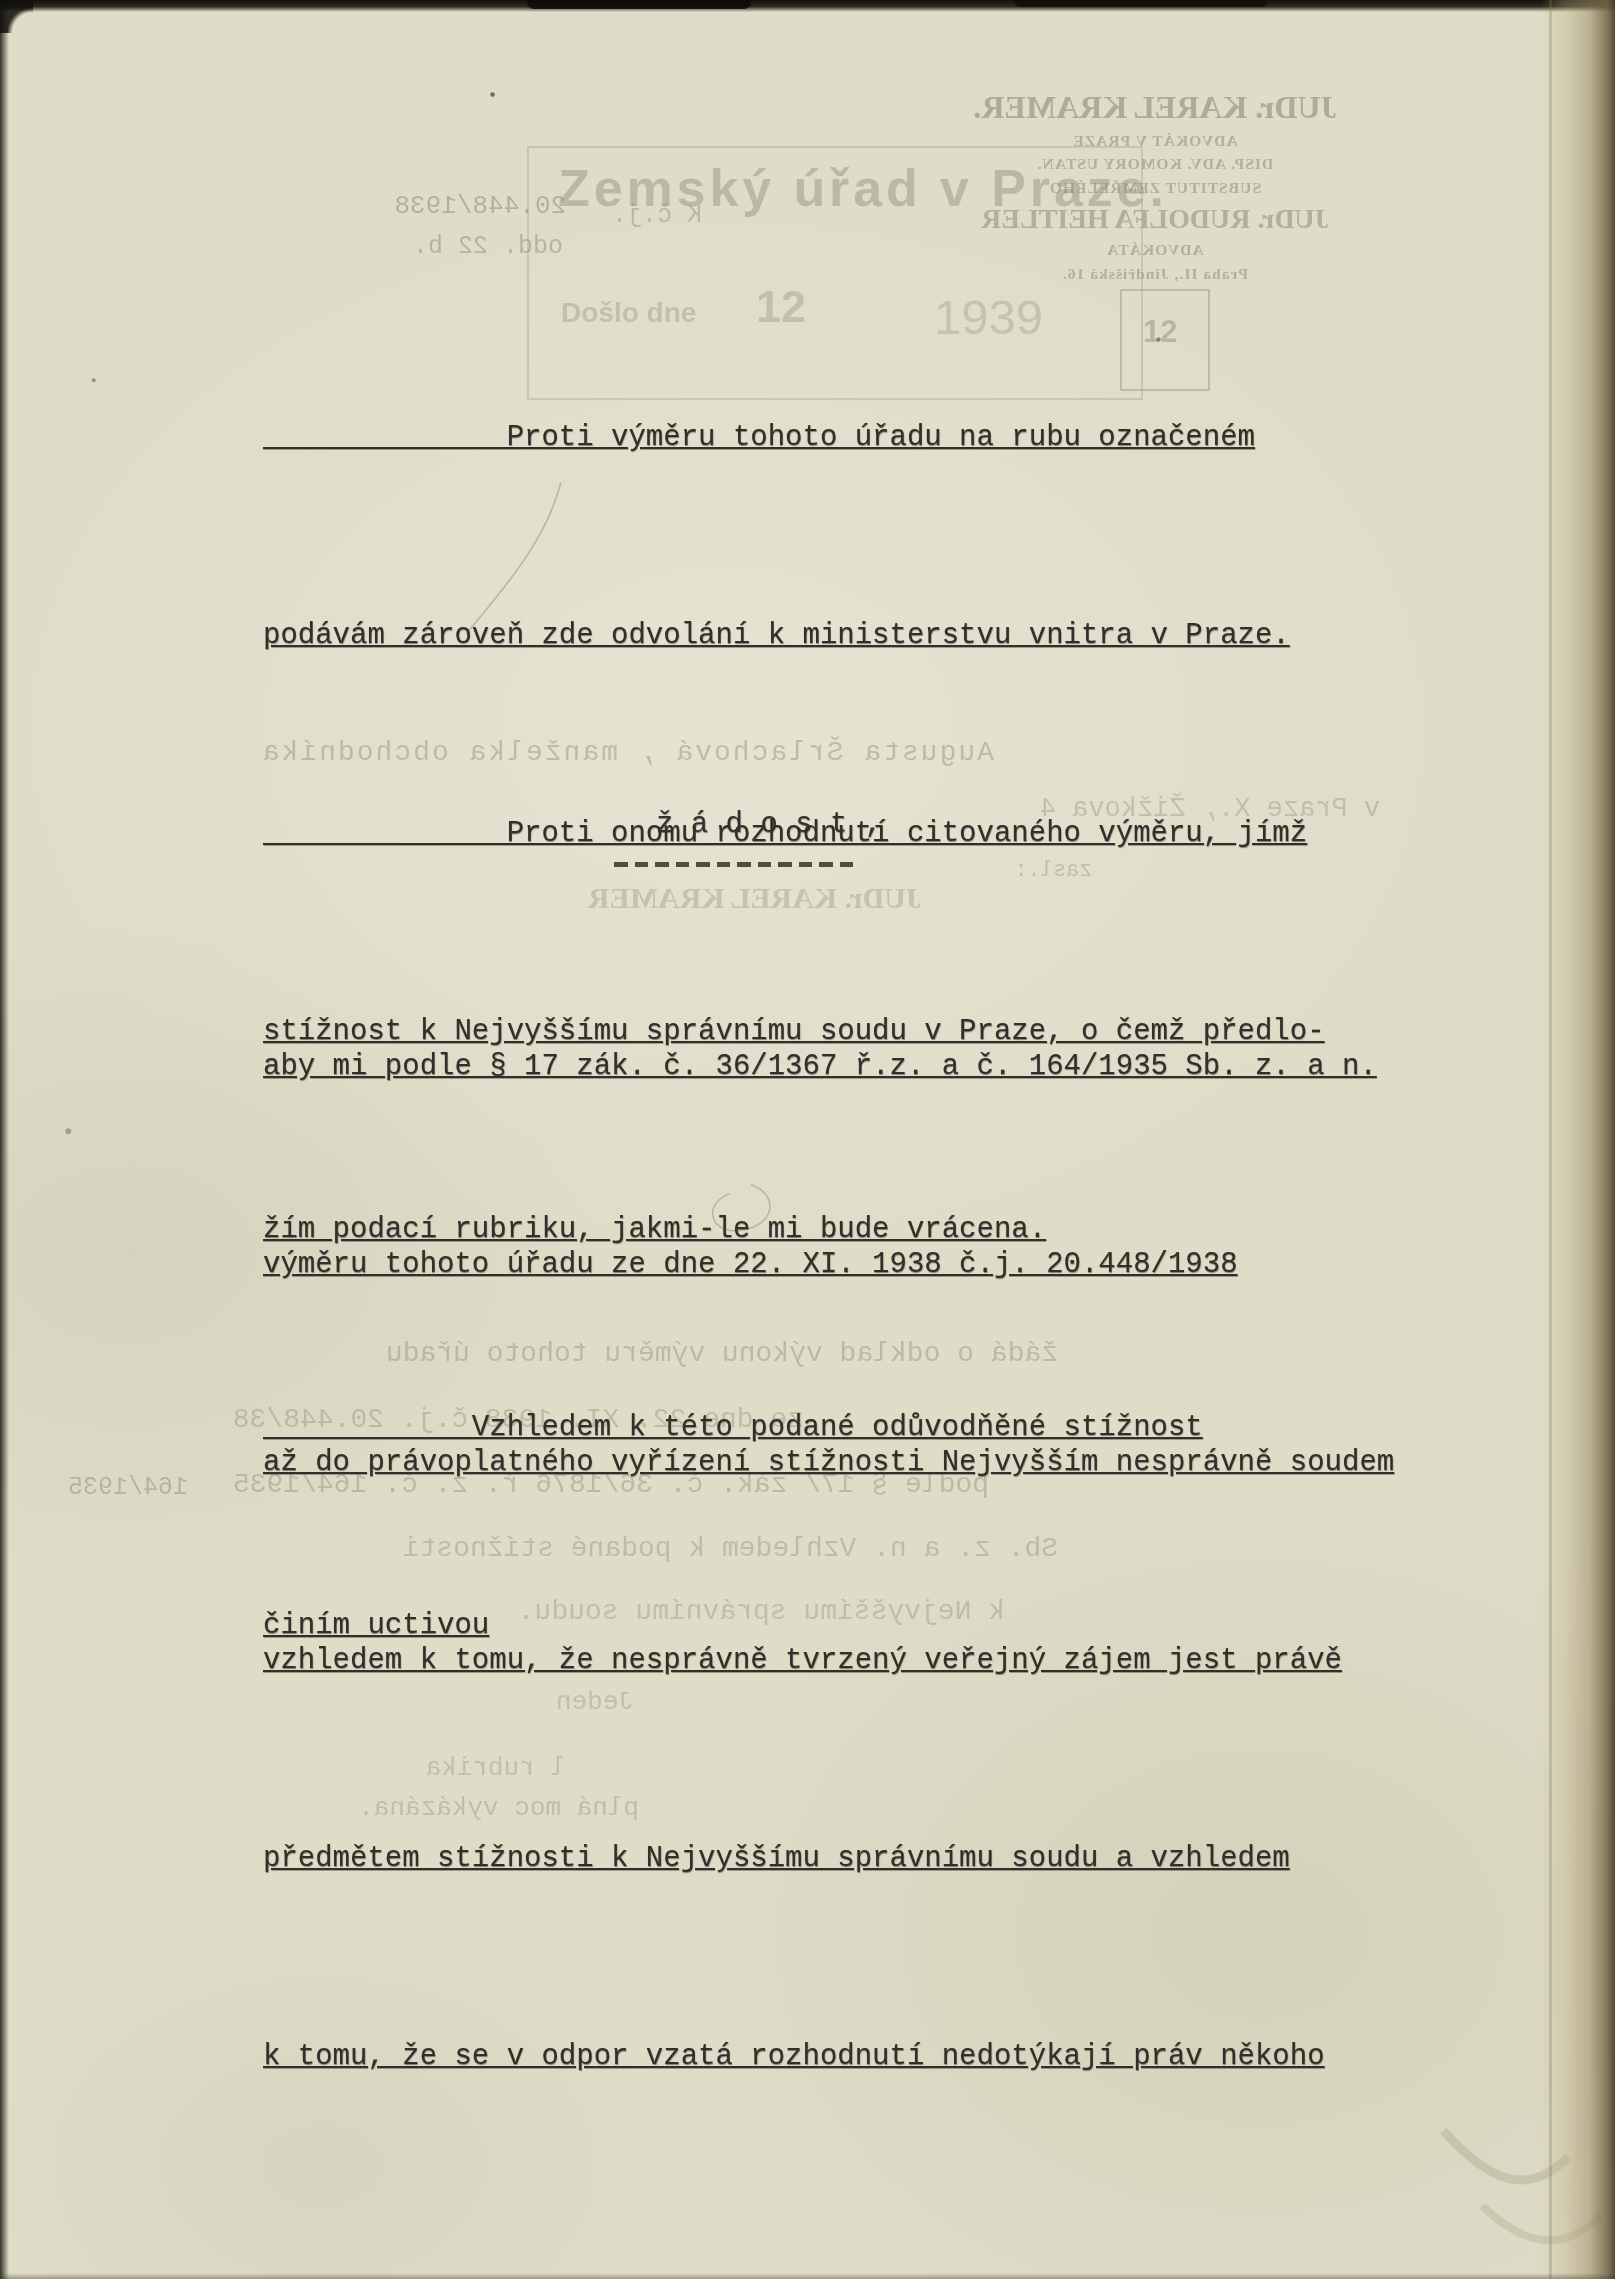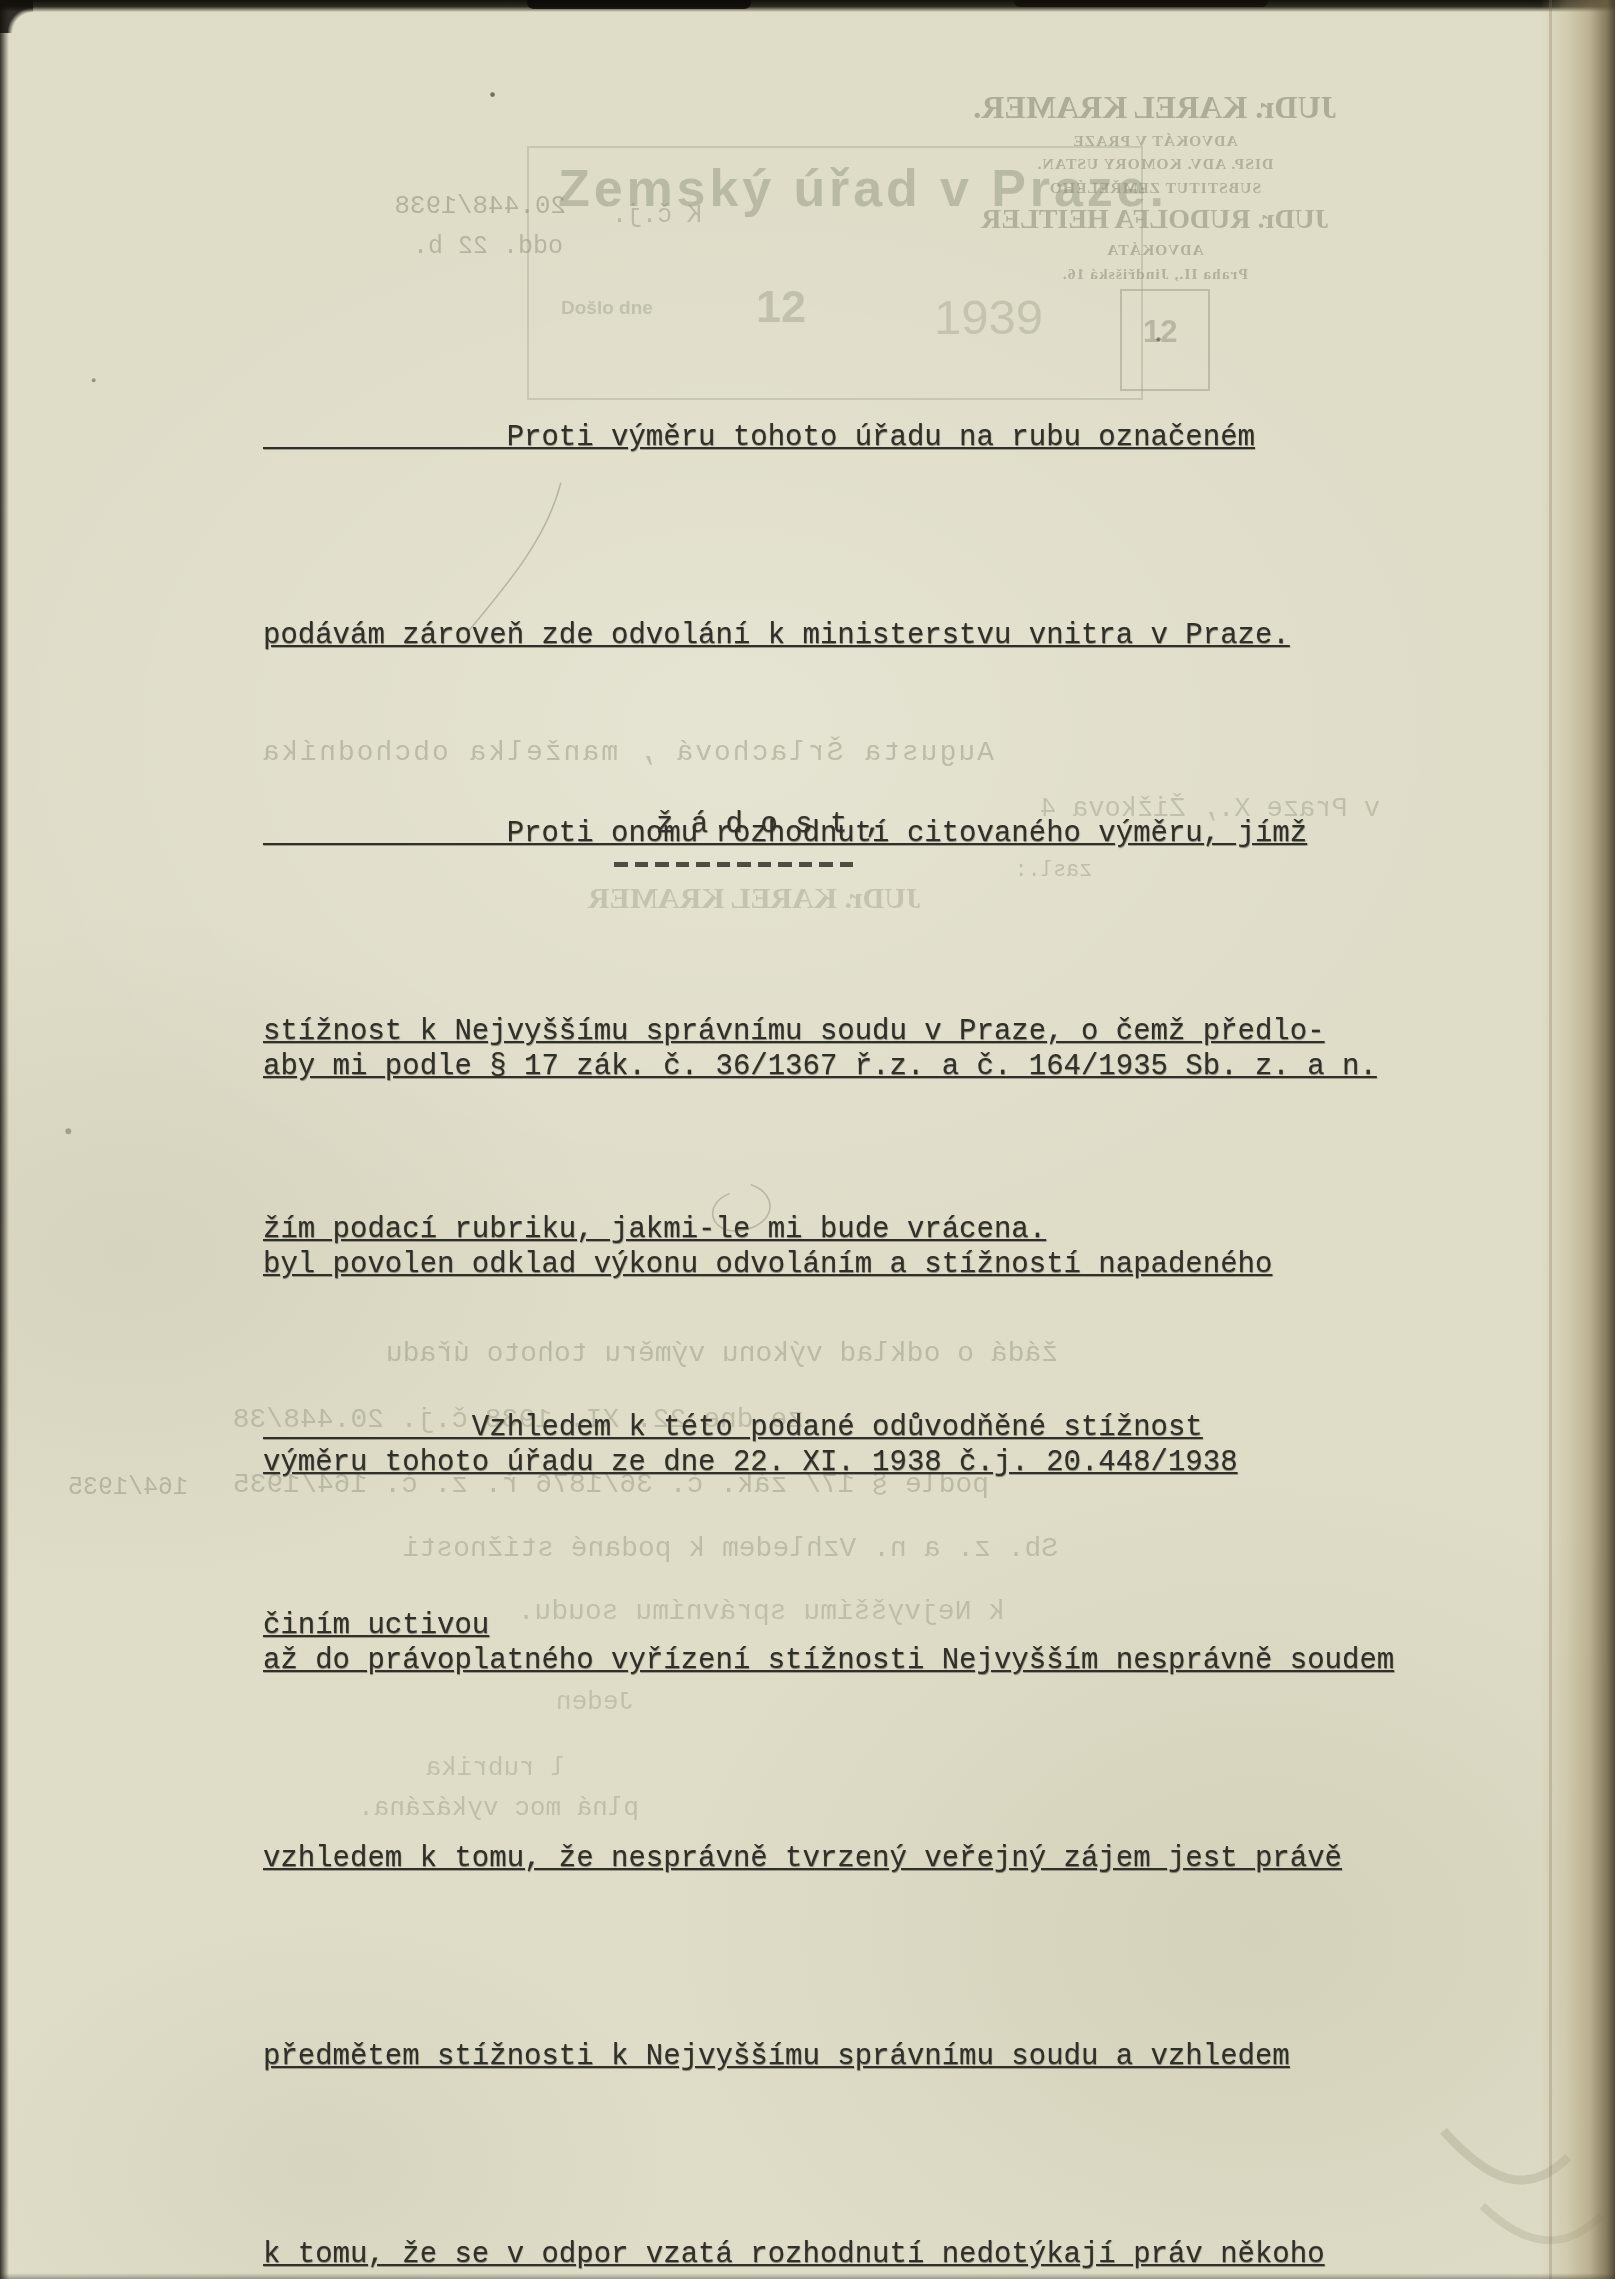--- a/index.html
+++ b/index.html
@@ -42,21 +42,21 @@
     white-space:pre;text-shadow:0.4px 0.7px 1px rgba(46,45,39,0.55);z-index:4;}
   .heading-dashes{position:absolute;left:614px;top:862px;width:242px;height:4.9px;
     background:repeating-linear-gradient(90deg,rgba(52,51,43,0.85) 0 13.7px,rgba(52,51,43,0) 13.7px 20.5px);z-index:4;}
 
   
   .stamp{position:absolute;z-index:2;color:#878b72;font-family:"Liberation Sans","DejaVu Sans",sans-serif;}
   .stamp-rect{left:527px;top:146px;width:612px;height:250px;border:2px solid rgba(135,139,114,0.28);}
   .stamp-office{left:558px;top:158px;font-size:52px;font-weight:bold;letter-spacing:3.9px;opacity:0.42;}
   .stamp-box{left:1120px;top:289px;width:86px;height:98px;border:2px solid rgba(135,139,114,0.4);}
   .stamp-box-num{left:1143px;top:314px;font-size:31px;font-weight:bold;opacity:0.45;}
-  .stamp-received{left:561px;top:297px;font-size:19px;font-weight:bold;opacity:0.34;}
+  .stamp-received{left:561px;top:297px;font-size:28px;font-weight:bold;opacity:0.34;}
   .stamp-day{left:756px;top:281px;font-size:45px;font-weight:bold;opacity:0.34;}
   .stamp-year{left:934px;top:289px;font-size:49px;font-weight:normal;opacity:0.30;text-align:center;}
 
   
   .bleed{position:absolute;white-space:nowrap;color:#7d8069;z-index:1;
     font-family:"Liberation Mono","DejaVu Sans Mono",monospace;}
   .mirror{transform:scaleX(-1);}
   .bleed-serif{font-family:"Liberation Serif","DejaVu Serif",serif;}
   .attorney-block{position:absolute;left:926px;top:86px;width:458px;text-align:center;
     transform:scaleX(-1);color:#83866f;z-index:1;
@@ -118,21 +118,20 @@
     <div class="typed-line">žím podací rubriku, jakmi-le mi bude vrácena.</div>
     <div class="typed-line">            Vzhledem k této podané odůvodňěné stížnost</div>
     <div class="typed-line">činím uctivou</div>
   </div>
 
   <div class="heading">ž á d o s t ,</div>
   <div class="heading-dashes"></div>
 
   <div class="typedcol typedcol-b">
     <div class="typed-line">aby mi podle § 17 zák. č. 36/1367 ř.z. a č. 164/1935 Sb. z. a n.</div>
-    <div class="typed-line">byl povolen odklad výkonu odvoláním a stížností napadeného</div>
     <div class="typed-line">výměru tohoto úřadu ze dne 22. XI. 1938 č.j. 20.448/1938</div>
     <div class="typed-line">až do právoplatného vyřízení stížnosti Nejvyšším nesprávně soudem</div>
     <div class="typed-line">vzhledem k tomu, že nesprávně tvrzený veřejný zájem jest právě</div>
     <div class="typed-line">předmětem stížnosti k Nejvyššímu správnímu soudu a vzhledem</div>
     <div class="typed-line">k tomu, že se v odpor vzatá rozhodnutí nedotýkají práv někoho</div>
     
     
     
     
     

